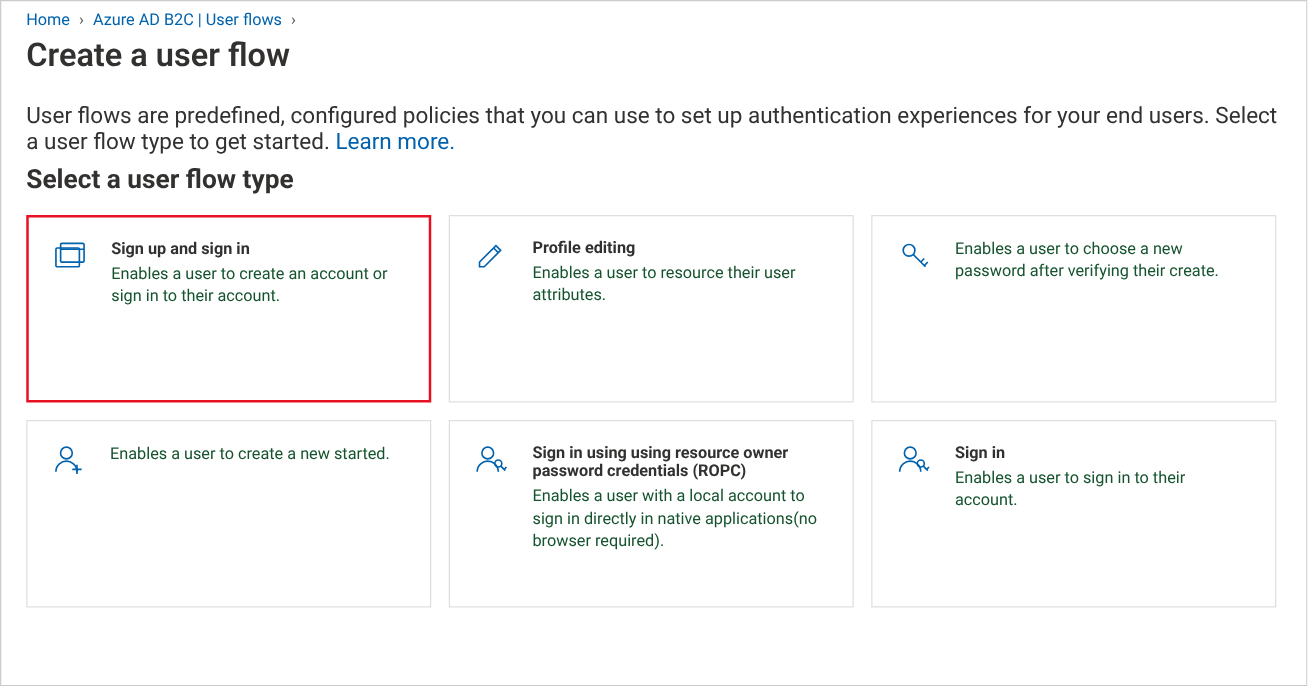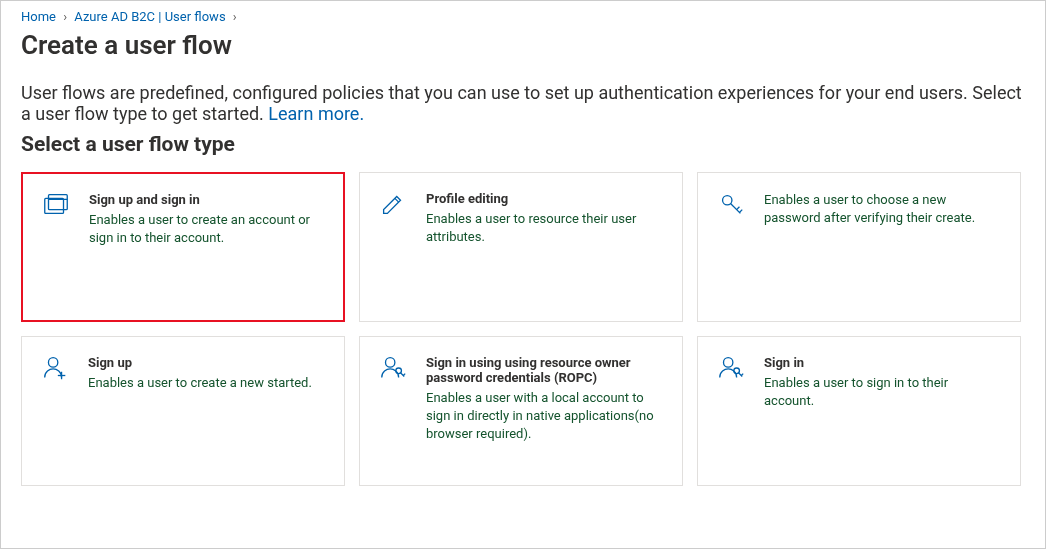--- a/index.html
+++ b/index.html
@@ -166,21 +166,20 @@
     <div class="card">
       <div class="icon">
         <svg viewBox="0 0 32 32">
           <circle cx="14" cy="10" r="5"></circle>
           <path d="M5 26 C5 20 10 17 14 17 C18 17 23 20 23 26"></path>
           <line x1="23" y1="20" x2="23" y2="28"></line>
           <line x1="19" y1="24" x2="27" y2="24"></line>
         </svg>
       </div>
       <div class="text">
-        <div class="title">Sign up</div>
         <div class="desc">Enables a user to create a new started.</div>
       </div>
     </div>
 
     <div class="card">
       <div class="icon">
         <svg viewBox="0 0 32 32">
           <circle cx="13" cy="10" r="5"></circle>
           <path d="M4 26 C4 20 9 17 13 17 C17 17 22 20 22 26"></path>
           <circle cx="22" cy="19" r="3"></circle>

